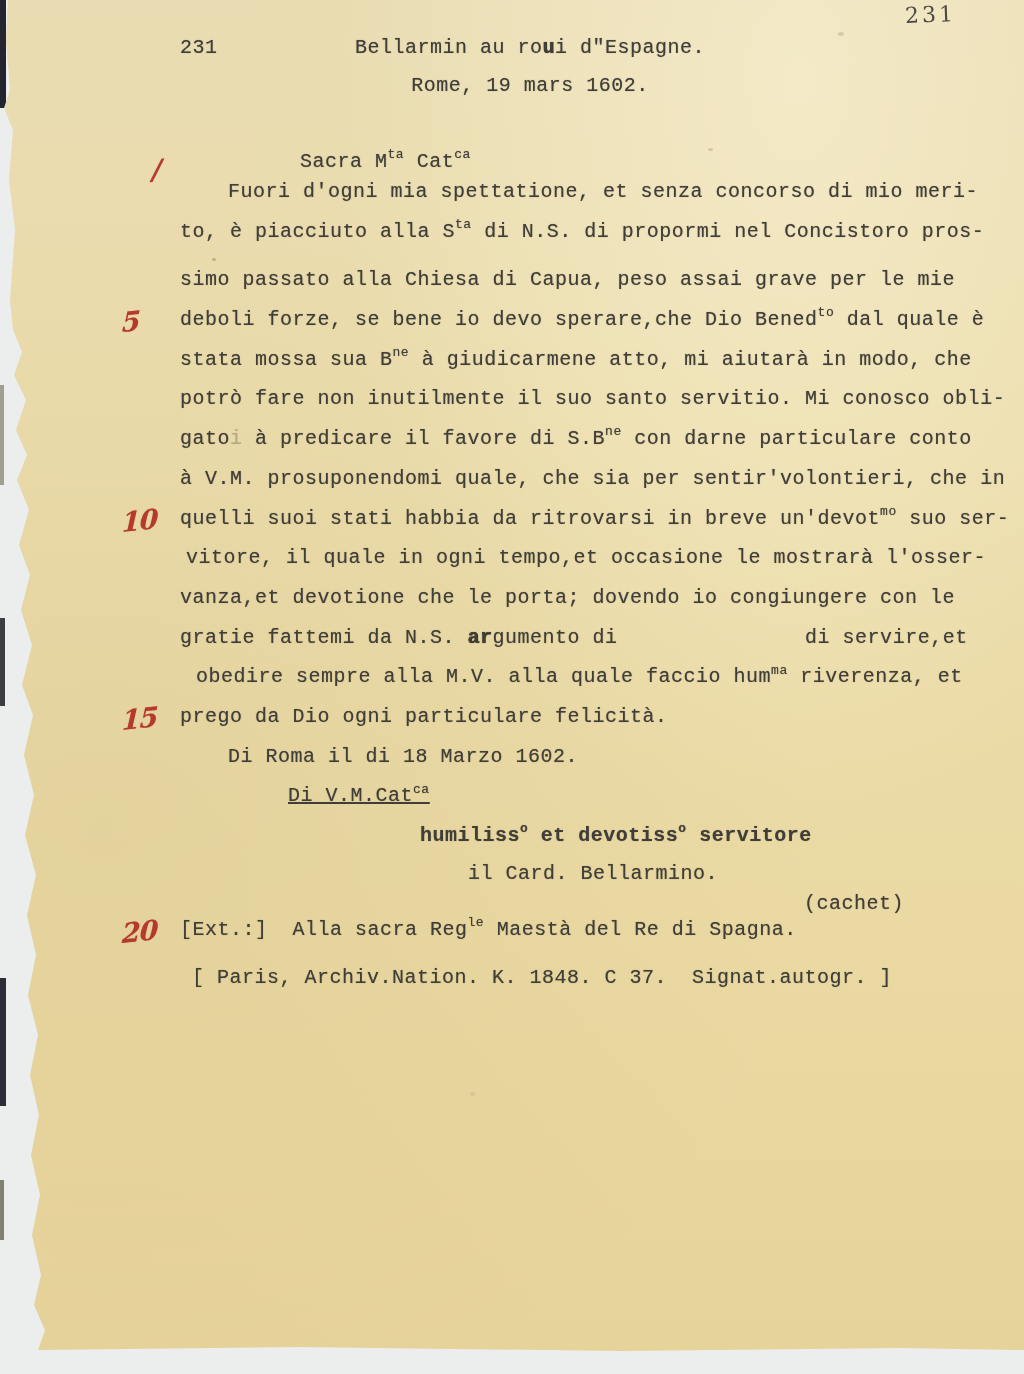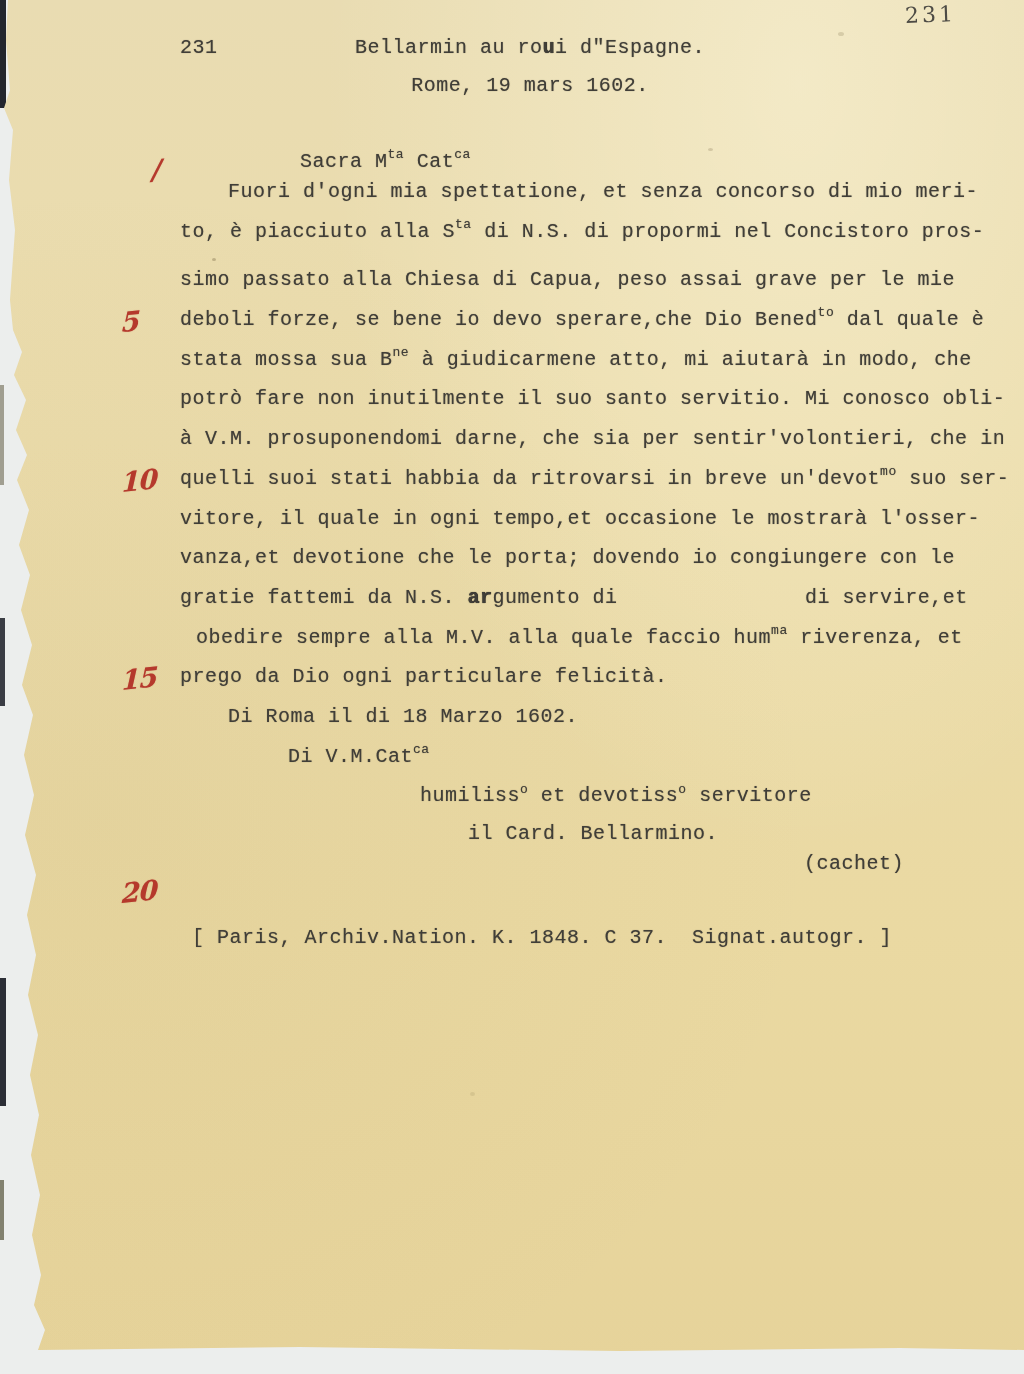--- a/index.html
+++ b/index.html
@@ -76,32 +76,33 @@
   <span class="typed ink" style="padding-left:120px;text-align:right;">Sacra M<sup>ta</sup> Cat<sup>ca</sup></span>
 </div>
 
 <div id="typed-lines">
     <div class="tline" style="height: 39.7px;"><span class="typed ink" style="padding-left: 48px;">Fuori d'ogni mia spettatione, et senza concorso di mio meri-</span></div>
     <div class="tline" style="height: 39.7px;"><span class="typed ink">to, è piacciuto alla S<sup>ta</sup> di N.S. di propormi nel Concistoro pros-</span></div>
     <div class="tline" style="height: 39.7px; margin-top: 9px;"><span class="typed ink">simo passato alla Chiesa di Capua, peso assai grave per le mie</span></div>
     <div class="tline" style="height: 39.7px;"><span class="mnum">5</span><span class="typed ink">deboli forze, se bene io devo sperare,che Dio Bened<sup>to</sup> dal quale è</span></div>
     <div class="tline" style="height: 39.7px;"><span class="typed ink">stata mossa sua B<sup>ne</sup> à giudicarmene atto, mi aiutarà in modo, che</span></div>
     <div class="tline" style="height: 39.7px;"><span class="typed ink">potrò fare non inutilmente il suo santo servitio. Mi conosco obli-</span></div>
-    <div class="tline" style="height: 39.7px;"><span class="typed ink">à V.M. prosuponendomi darne, che sia per sentir'volontieri, che in</span></div>
+    <div class="tline" style="height: 39.7px;"><span class="typed ink">gato<span class="ft">i</span> à predicare il favore di S.B<sup>ne</sup> con darne particulare conto</span></div>
+    <div class="tline" style="height: 39.7px;"><span class="typed ink">à V.M. prosuponendomi quale, che sia per sentir'volontieri, che in</span></div>
     <div class="tline" style="height: 39.7px;"><span class="mnum">10</span><span class="typed ink">quelli suoi stati habbia da ritrovarsi in breve un'devot<sup>mo</sup> suo ser-</span></div>
-    <div class="tline" style="height: 39.7px;"><span class="typed ink">vitore, il quale in ogni tempo,et occasione le mostrarà l'osser-</span></div>
+    <div class="tline" style="height: 39.7px; margin-left: 6px;"><span class="typed ink">vitore, il quale in ogni tempo,et occasione le mostrarà l'osser-</span></div>
     <div class="tline" style="height: 39.7px;"><span class="typed ink">vanza,et devotione che le porta; dovendo io congiungere con le</span></div>
     <div class="tline" style="height: 39.7px;"><span class="typed ink">gratie fattemi da N.S. <span class="os">ar</span>gumento di               di servire,et</span></div>
     <div class="tline" style="height: 39.7px; margin-left: 16px;"><span class="typed ink">obedire sempre alla M.V. alla quale faccio hum<sup>ma</sup> riverenza, et</span></div>
     <div class="tline" style="height: 39.7px;"><span class="mnum">15</span><span class="typed ink">prego da Dio ogni particulare felicità.</span></div>
     <div class="tline" style="height: 39.7px;"><span class="typed ink" style="padding-left: 48px;">Di Roma il di 18 Marzo 1602.</span></div>
-    <div class="tline" style="height: 39.7px;"><span class="typed ink" style="padding-left: 108px;">Di V.M.Cat<sup>ca</sup></span></div>
-    <div class="tline" style="height: 38px;"><span class="typed ink" style="padding-left: 240px;">humiliss<sup>o</sup> et devotiss<sup>o</sup> servitore</span></div>
+    <div class="tline" style="height: 39.7px;"><span class="typed ink" style="padding-left: 108px; text-decoration: underline;">Di V.M.Cat<sup>ca</sup></span></div>
+    <div class="tline" style="height: 38px;"><span class="typed ink" style="padding-left: 240px; font-weight: bold;">humiliss<sup>o</sup> et devotiss<sup>o</sup> servitore</span></div>
     <div class="tline" style="height: 30px;"><span class="typed ink" style="padding-left: 288px;">il Card. Bellarmino.</span></div>
     <div class="tline" style="height: 26px;"><span class="typed ink" style="padding-left: 624px;">(cachet)</span></div>
-    <div class="tline" style="height: 48px;"><span class="mnum">20</span></div>
+    <div class="tline" style="height: 48px;"><span class="mnum">20</span><span class="typed ink">[Ext.:]  Alla sacra Reg<sup>le</sup> Maestà del Re di Spagna.</span></div>
     <div class="tline" style="height: 39.7px;"><span class="typed ink" style="padding-left: 12px;">[ Paris, Archiv.Nation. K. 1848. C 37.  Signat.autogr. ]</span></div>
   </div>
 
 <div class="speck" style="left:212px;top:258px;width:4px;height:3px;background:rgba(110,95,60,.35);"></div>
 <div class="speck" style="left:708px;top:148px;width:5px;height:3px;background:rgba(120,105,70,.25);"></div>
 <div class="speck" style="left:838px;top:32px;width:6px;height:4px;background:rgba(120,105,70,.22);"></div>
 <div class="speck" style="left:470px;top:1092px;width:5px;height:4px;background:rgba(120,105,70,.15);"></div>
 
 </body></html>

